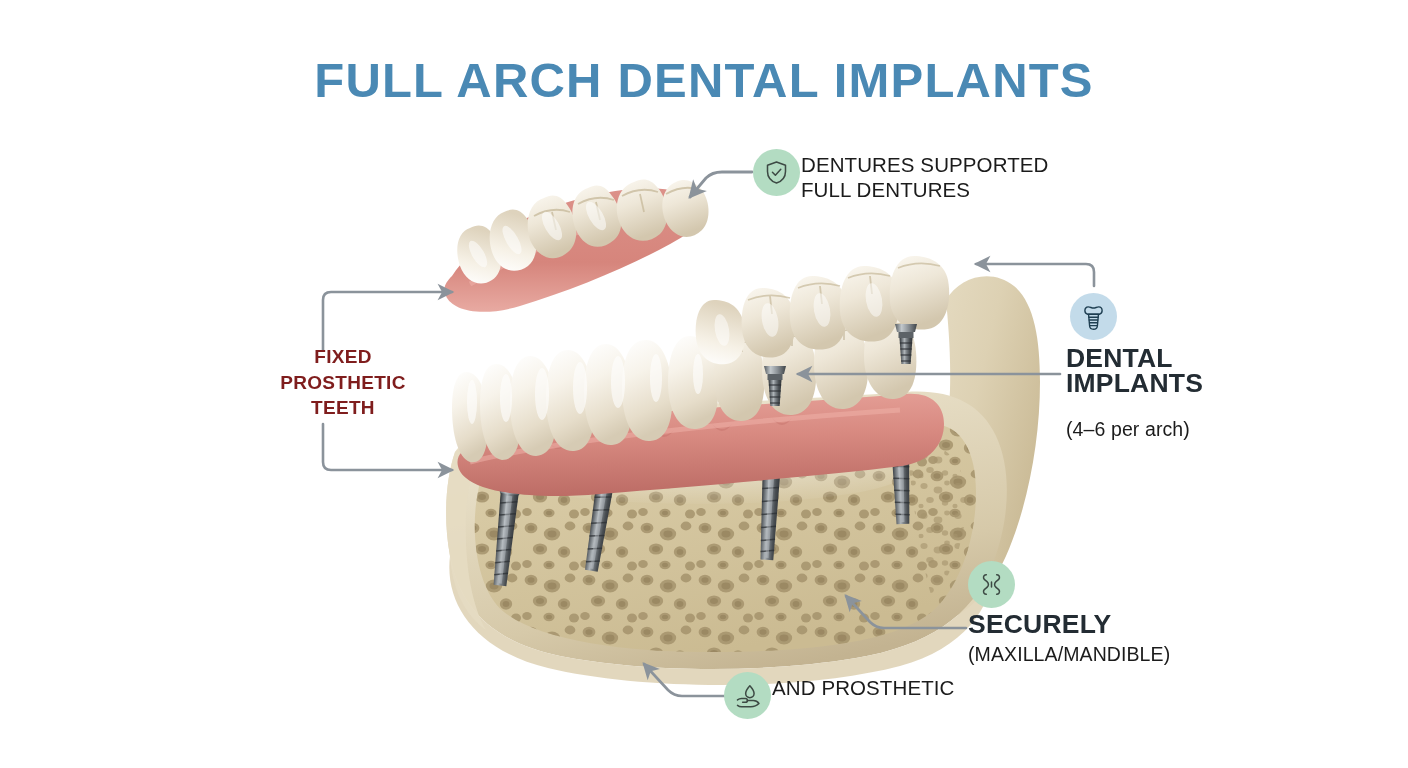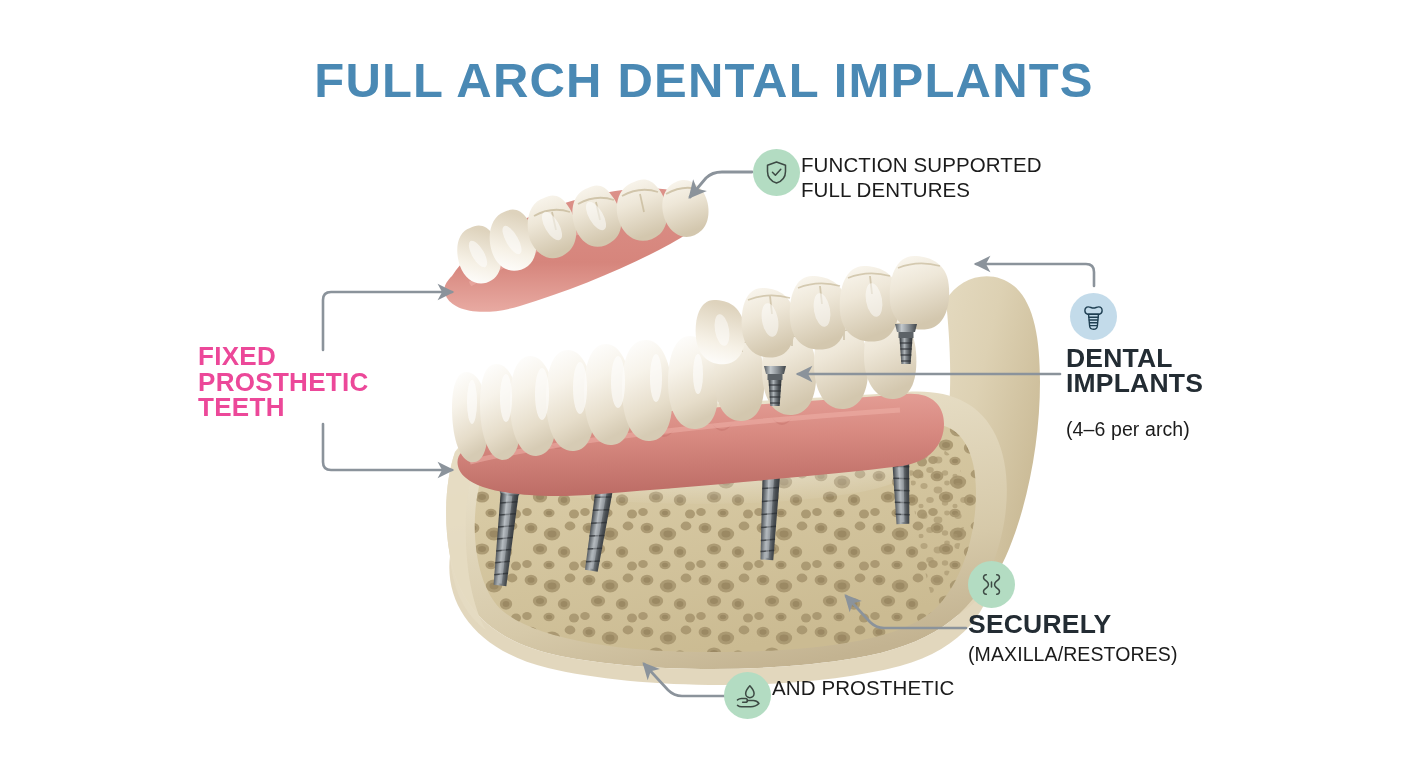--- a/index.html
+++ b/index.html
@@ -72,26 +72,26 @@
     top: 152px;
     font-size: 20.5px;
     line-height: 25px;
     letter-spacing: 0.1px;
   }
 
   .c-fixed {
     left: 198px;
     top: 344px;
     width: 290px;
-    text-align: left;
-    font-size: 26px;
+    text-align: center;
+    font-size: 19px;
     line-height: 25.5px;
     font-weight: bold;
     letter-spacing: 0.3px;
-    color: #ec4899;
+    color: #7f1d1d;
   }
 
   .c-implants {
     left: 1066px;
     top: 346px;
     font-size: 26.5px;
     line-height: 24.5px;
     font-weight: bold;
     letter-spacing: 0.2px;
     color: #232c33;
@@ -595,38 +595,38 @@
       <path d="M13.6 3.2 C13.6 3.2 10 7.2 10 9.9 C10 11.9 11.6 13.4 13.6 13.4
                C15.6 13.4 17.2 11.9 17.2 9.9 C17.2 7.2 13.6 3.2 13.6 3.2 Z"></path>
       <path d="M3 15.4 C3 15.4 4.6 14.2 6.4 14.2 L9.8 14.2
                C10.8 14.2 11.5 14.9 11.5 15.8 C11.5 16.7 10.8 17.4 9.8 17.4 L7.4 17.4"></path>
       <path d="M11.5 15.9 L16.6 15.9 C18.6 15.9 20.4 17 21.4 18.4
                C19.6 20.2 17 21.2 14.4 21.2 L6.4 21.2 C4.6 21.2 3 20 3 20"></path>
     </svg>
   </div>
 
   <div class="callout c-dentures">
-    <span class="ln">FUNCTION SUPPORTED</span>
+    <span class="ln">DENTURES SUPPORTED</span>
     <span class="ln">FULL DENTURES</span>
   </div>
 
   <div class="callout c-fixed">
     <span class="ln">FIXED</span>
     <span class="ln">PROSTHETIC</span>
     <span class="ln">TEETH</span>
   </div>
 
   <div class="callout c-implants">
     <span class="ln">DENTAL</span>
     <span class="ln">IMPLANTS</span>
     <span class="sub">(4–6 per arch)</span>
   </div>
 
   <div class="callout c-jawbone">
     <span class="ln">SECURELY</span>
-    <span class="sub">(MAXILLA/RESTORES)</span>
+    <span class="sub">(MAXILLA/MANDIBLE)</span>
   </div>
 
   <div class="callout c-restores">
     <span class="ln">AND PROSTHETIC</span>
   </div>
 
 </div>
 
 </body></html>

